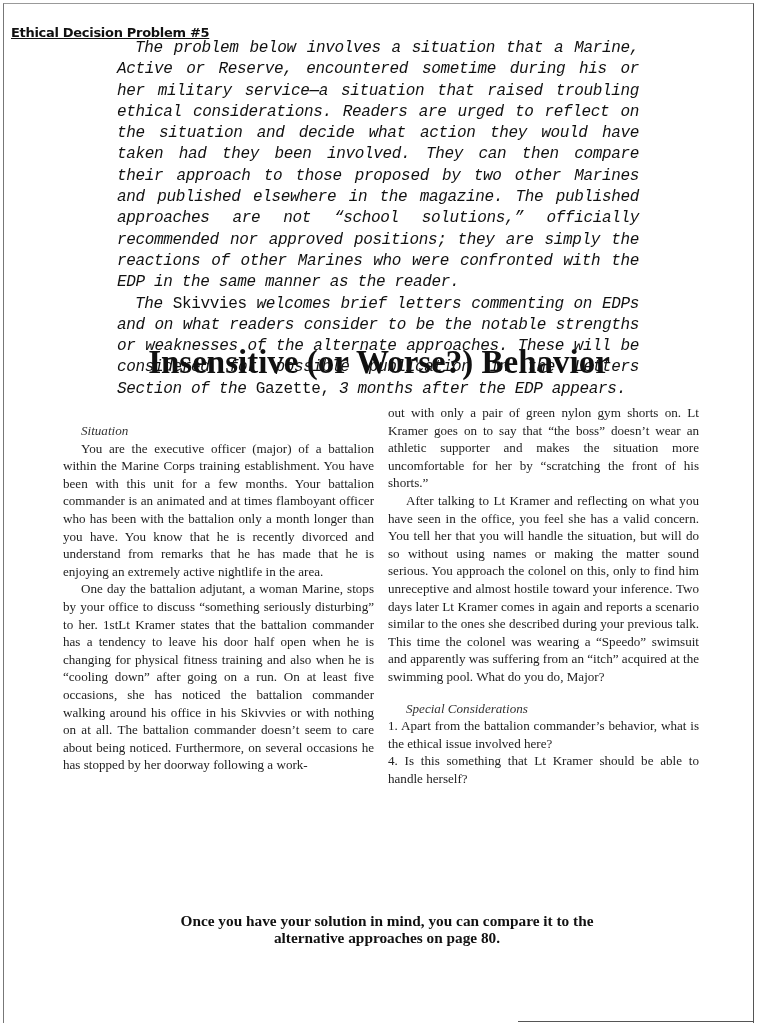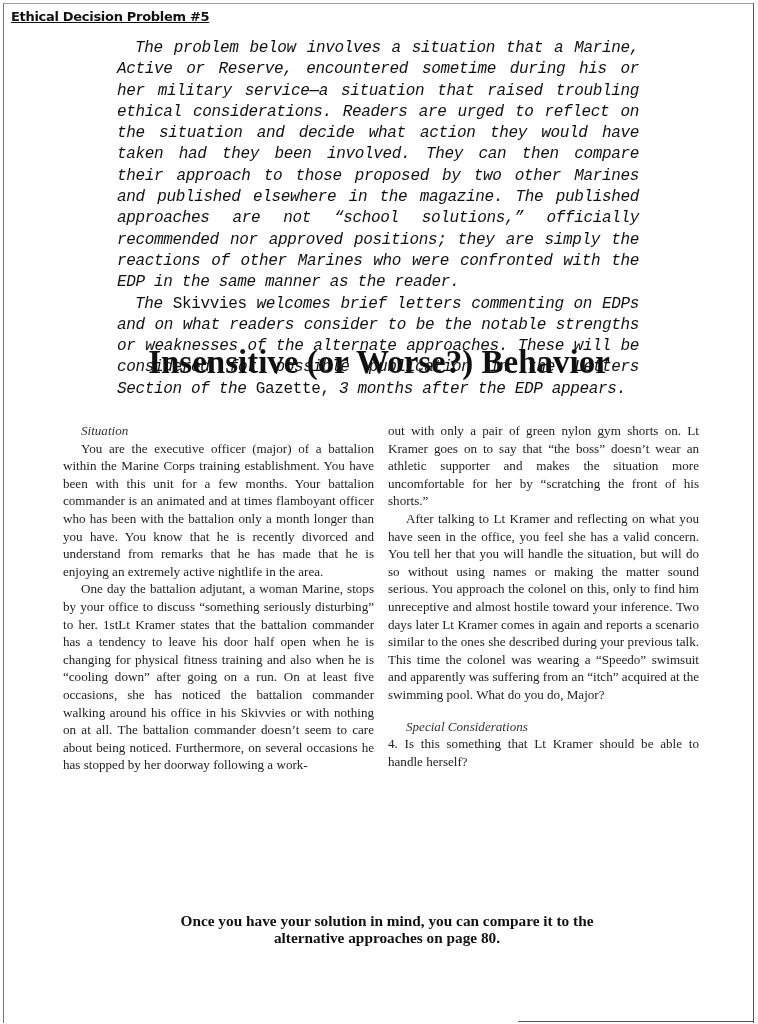--- a/index.html
+++ b/index.html
@@ -3,42 +3,42 @@
 <meta charset="utf-8">
 <style>
   html, body { margin: 0; padding: 0; background: #ffffff; }
   body { width: 758px; height: 1024px; position: relative; overflow: hidden; color: #111; }
   .frame {
     position: absolute; left: 3px; top: 3px; width: 749px; height: 1019px;
     border-left: 1px solid #777; border-right: 1px solid #555; border-top: 1px solid #999;
   }
   .bottom-rule { position: absolute; left: 518px; top: 1021px; width: 235px; height: 1px; background: #555; }
   .header-label {
-    position: absolute; left: 11px; top: 9px;
+    position: absolute; left: 11px; top: 25px;
     font-family: "DejaVu Sans", sans-serif; font-size: 13px; font-weight: bold;
     text-decoration: underline; letter-spacing: -0.3px; color: #111;
   }
   .intro {
     position: absolute; left: 117px; top: 38px; width: 522px;
     font-family: Liberation Mono, monospace; font-style: italic; font-size: 16px;
     line-height: 21.3px; text-align: justify; color: #111; letter-spacing: -0.35px;
   }
   .intro p { margin: 0; text-indent: 18px; }
   .intro .upright { font-style: normal; }
   .title {
     position: absolute; left: 0; top: 344px; width: 758px; text-align: center;
     font-family: "Liberation Serif", serif; font-weight: bold; font-size: 33px; color: #111;
   }
   .col {
     position: absolute; top: 422px; width: 311px;
     font-family: "Liberation Serif", serif; font-size: 13.1px; line-height: 17.6px;
     text-align: justify; color: #222;
   }
   .col-left { left: 63px; top: 422px; }
-  .col-right { left: 388px; top: 422px; }
+  .col-right { left: 388px; top: 404px; }
   .col p { margin: 0; text-indent: 18px; }
   .col .noindent { text-indent: 0; }
   .section-head { font-style: italic; text-indent: 0; margin: 0; color: #333; }
   .gap { height: 14px; }
   .footer-note {
     position: absolute; left: 0; top: 912px; width: 758px; text-align: center;
     font-family: "Liberation Serif", serif; font-weight: bold; font-size: 15.3px; line-height: 17px; color: #111; padding-left: 8px;
   }
 </style>
 </head>
@@ -60,19 +60,20 @@
   <p class="section-head">Situation</p>
   <p>You are the executive officer (major) of a battalion within the Marine Corps training establishment. You have been with this unit for a few months. Your battalion commander is an animated and at times flamboyant officer who has been with the battalion only a month longer than you have. You know that he is recently divorced and understand from remarks that he has made that he is enjoying an extremely active nightlife in the area.</p>
   <p>One day the battalion adjutant, a woman Marine, stops by your office to discuss “something seriously disturbing” to her. 1stLt Kramer states that the battalion commander has a tendency to leave his door half open when he is changing for physical fitness training and also when he is “cooling down” after going on a run. On at least five occasions, she has noticed the battalion commander walking around his office in his Skivvies or with nothing on at all. The battalion commander doesn’t seem to care about being noticed. Furthermore, on several occasions he has stopped by her doorway following a work-</p>
 </div>
 
 <div class="col col-right">
   <p class="noindent">out with only a pair of green nylon gym shorts on. Lt Kramer goes on to say that “the boss” doesn’t wear an athletic supporter and makes the situation more uncomfortable for her by “scratching the front of his shorts.”</p>
   <p>After talking to Lt Kramer and reflecting on what you have seen in the office, you feel she has a valid concern. You tell her that you will handle the situation, but will do so without using names or making the matter sound serious. You approach the colonel on this, only to find him unreceptive and almost hostile toward your inference. Two days later Lt Kramer comes in again and reports a scenario similar to the ones she described during your previous talk. This time the colonel was wearing a “Speedo” swimsuit and apparently was suffering from an “itch” acquired at the swimming pool. What do you do, Major?</p>
   <div class="gap"></div>
   <p class="section-head">Special Considerations</p>
+  <p class="noindent">1. Apart from the battalion commander’s behavior, what is the ethical issue involved here?</p>
   <p class="noindent">4. Is this something that Lt Kramer should be able to handle herself?</p>
 </div>
 
 <div class="footer-note">
   <div>Once you have your solution in mind, you can compare it to the</div>
   <div>alternative approaches on page 80.</div>
 </div>
 
 </body></html>

